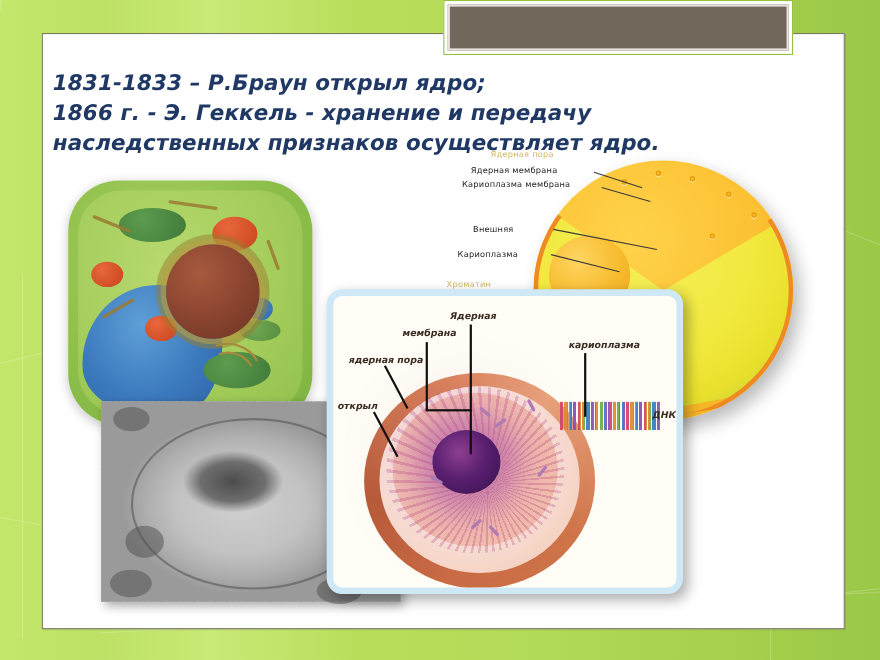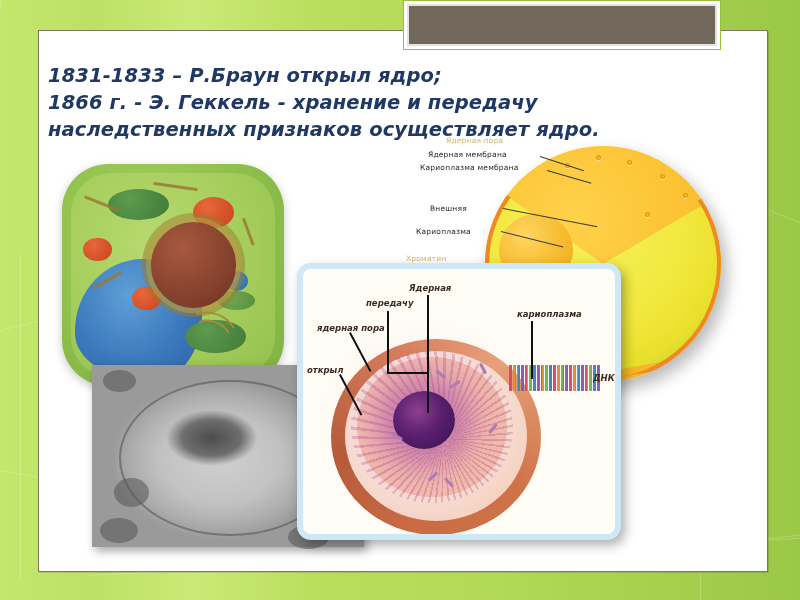--- a/index.html
+++ b/index.html
@@ -293,21 +293,21 @@
         <span class="chrom" style="left:146px;top:28px;transform:rotate(62deg);"></span>
         <span class="chrom" style="left:156px;top:88px;transform:rotate(-50deg);"></span>
         <span class="chrom" style="left:60px;top:96px;transform:rotate(28deg);"></span>
         <span class="chrom" style="left:96px;top:136px;transform:rotate(-42deg);"></span>
         <span class="chrom" style="left:112px;top:142px;transform:rotate(48deg);"></span>
       </div>
 
       <div class="dna"></div>
 
       <div class="clabel" style="left:106px;top:14px;">Ядерная</div>
-      <div class="clabel" style="left:63px;top:29px;">передачу</div>
+      <div class="clabel" style="left:63px;top:29px;">мембрана</div>
       <div class="clabel" style="left:214px;top:40px;">кариоплазма</div>
       <div class="clabel" style="left:14px;top:54px;">ядерная пора</div>
       <div class="clabel" style="left:4px;top:96px;">открыл</div>
       <div class="clabel" style="left:290px;top:104px;">ДНК</div>
 
       <div class="clead" style="left:124px;top:26px;width:1.5px;height:118px;"></div>
       <div class="clead" style="left:84px;top:42px;width:1.5px;height:62px;"></div>
       <div class="clead" style="left:84px;top:103px;width:42px;height:1.5px;"></div>
       <div class="clead" style="left:228px;top:52px;width:1.5px;height:58px;"></div>
       <div class="clead" style="left:46px;top:64px;width:1.5px;height:44px;transform:rotate(-28deg);transform-origin:0 0;"></div>

